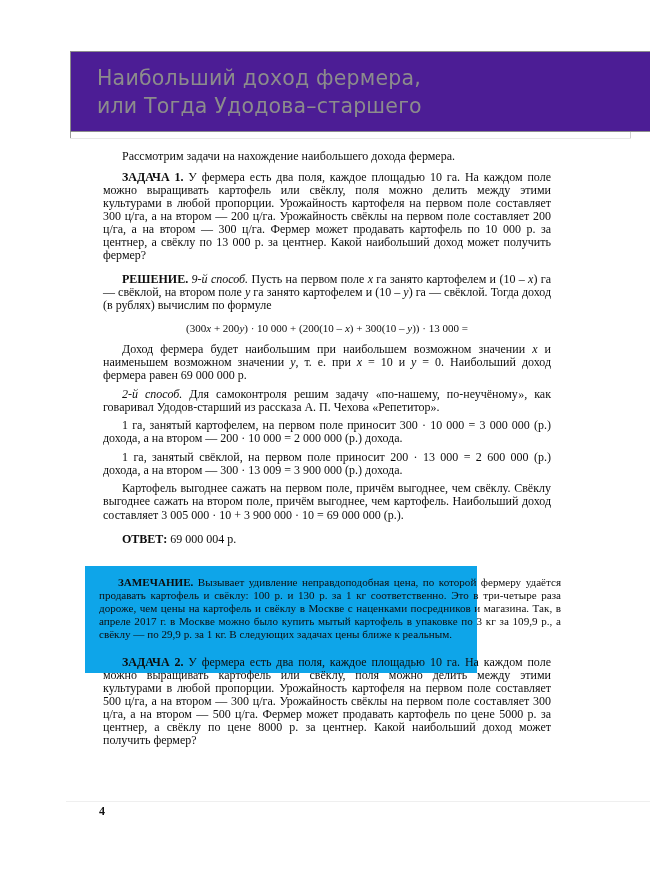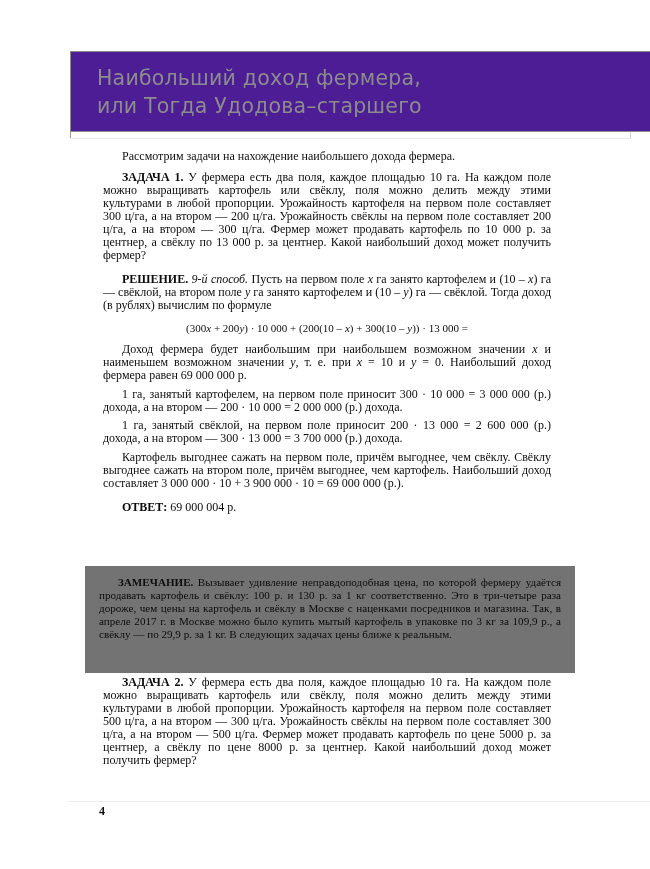--- a/index.html
+++ b/index.html
@@ -114,44 +114,44 @@
     line-height: 14.5px;
     color: #0d0d0d;
   }
   .formula .l2 { display: block; }
 
   
   .remark {
     position: absolute;
     left: 85px;
     top: 566px;
-    width: 490px;
+    width: 392px;
     height: 107px;
-    background: #737373;
+    background: #0ea5e9;
     box-sizing: border-box;
   }
   .remark-inner {
     position: absolute;
     left: 14px;
     top: 10px;
     width: 462px;
   }
   .remark p {
     margin: 0;
     font-size: 11.1px;
     line-height: 13.05px;
     text-align: justify;
     color: #0d0d0d;
   }
 
   
   .task2 {
     position: absolute;
     left: 99px;
-    top: 672px;
+    top: 652px;
     width: 456px;
   }
 
   
   .footer-rule {
     position: absolute;
     left: 66px;
     top: 801px;
     width: 584px;
     height: 1px;
@@ -199,26 +199,27 @@
     <p class="tx ind gap-md"><span class="b">ЗАДАЧА 1.</span><span> У фермера есть два поля, каждое площадью 10 га. На каждом поле можно выращивать картофель или свёклу, поля можно делить между этими культурами в любой пропорции. Урожайность картофеля на первом поле составляет 300 ц/га, а на втором — 200 ц/га. Урожайность свёклы на первом поле составляет 200 ц/га, а на втором — 300 ц/га. Фермер может продавать картофель по 10 000 р. за центнер, а свёклу по 13 000 р. за центнер. Какой наибольший доход может получить фермер?</span></p>
 
     <p class="tx ind gap-lg"><span class="b">РЕШЕНИЕ.</span><span class="it"> 9-й способ.</span><span> Пусть на первом поле <span class="mvar">x</span> га занято картофелем и (10 – <span class="mvar">x</span>) га — свёклой, на втором поле <span class="mvar">y</span> га занято картофелем и (10 – <span class="mvar">y</span>) га — свёклой. Тогда доход (в рублях) вычислим по формуле</span></p>
 
     <div class="formula">
       <span>(300<span class="mvar">x</span> + 200<span class="mvar">y</span>) · 10 000 + (200(10 – <span class="mvar">x</span>) + 300(10 – <span class="mvar">y</span>)) · 13 000 =</span>
     </div>
 
     <p class="tx ind gap-md">Доход фермера будет наибольшим при наибольшем возможном значении <span class="mvar">x</span> и наименьшем возможном значении <span class="mvar">y</span>, т. е. при <span class="mvar">x</span> = 10 и <span class="mvar">y</span> = 0. Наибольший доход фермера равен 69 000 000 р.</p>
 
+    <p class="tx ind gap-sm"><span class="it">2-й способ.</span><span> Для самоконтроля решим задачу «по-нашему, по-неучёному», как говаривал Удодов-старший из рассказа А. П. Чехова «Репетитор».</span></p>
 
     <p class="tx ind gap-sm">1 га, занятый картофелем, на первом поле приносит 300 · 10 000 = 3 000 000 (р.) дохода, а на втором — 200 · 10 000 = 2 000 000 (р.) дохода.</p>
 
-    <p class="tx ind gap-sm">1 га, занятый свёклой, на первом поле приносит 200 · 13 000 = 2 600 000 (р.) дохода, а на втором — 300 · 13 000 = 3 700 000 (р.) дохода.</p>
-
-    <p class="tx ind gap-sm">Картофель выгоднее сажать на первом поле, причём выгоднее, чем свёклу. Свёклу выгоднее сажать на втором поле, причём выгоднее, чем картофель. Наибольший доход составляет 3 000 000 · 10 + 3 900 000 · 10 = 69 000 000 (р.).</p>
+    <p class="tx ind gap-sm">1 га, занятый свёклой, на первом поле приносит 200 · 13 000 = 2 600 000 (р.) дохода, а на втором — 300 · 13 009 = 3 900 000 (р.) дохода.</p>
+
+    <p class="tx ind gap-sm">Картофель выгоднее сажать на первом поле, причём выгоднее, чем свёклу. Свёклу выгоднее сажать на втором поле, причём выгоднее, чем картофель. Наибольший доход составляет 3 005 000 · 10 + 3 900 000 · 10 = 69 000 000 (р.).</p>
 
     <p class="tx ind gap-lg"><span class="b">ОТВЕТ:</span><span> 69 000 004 р.</span></p>
   </div>
 
   <div class="remark">
     <div class="remark-inner">
       <p class="ind"><span class="b">ЗАМЕЧАНИЕ.</span><span> Вызывает удивление неправдоподобная цена, по которой фермеру удаётся продавать картофель и свёклу: 100 р. и 130 р. за 1 кг соответственно. Это в три-четыре раза дороже, чем цены на картофель и свёклу в Москве с наценками посредников и магазина. Так, в апреле 2017 г. в Москве можно было купить мытый картофель в упаковке по 3 кг за 109,9 р., а свёклу — по 29,9 р. за 1 кг. В следующих задачах цены ближе к реальным.</span></p>
     </div>
   </div>
 

